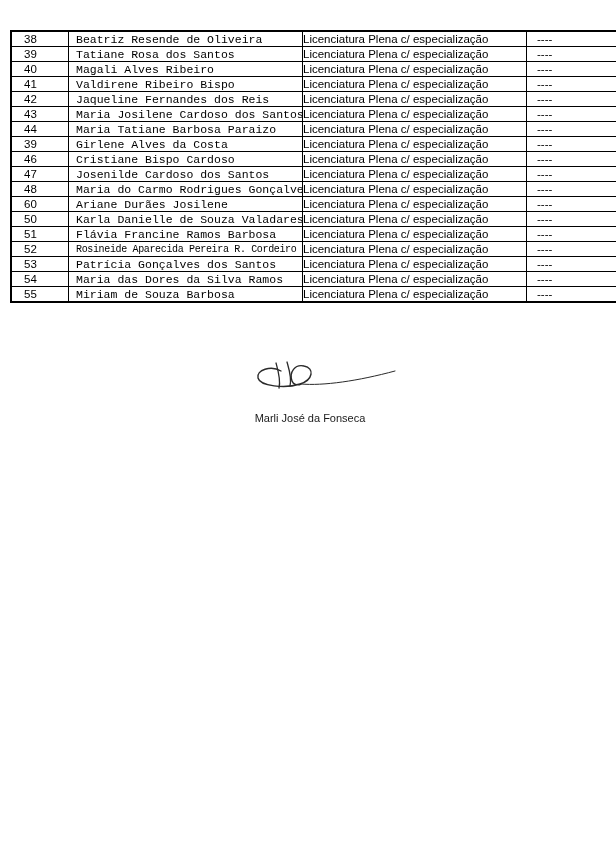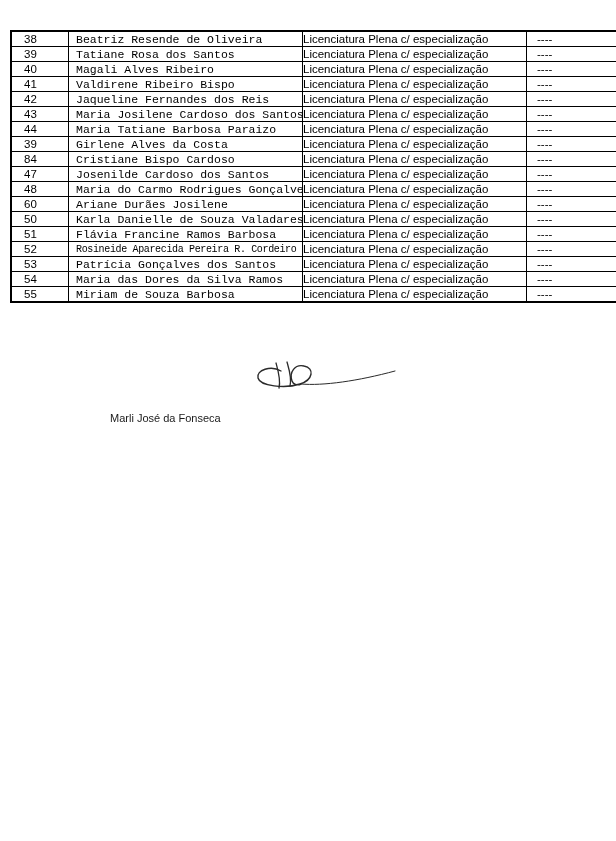--- a/index.html
+++ b/index.html
@@ -38,21 +38,21 @@
   .signature-area {
     position:absolute;
     left:243px; top:356px;
     width:160px; height:44px;
   }
   .signature-area svg { display:block; }
   .signatory-block {
     position:absolute;
     left:110px; top:410px;
     width:400px;
-    text-align:left;
+    text-align:center;
     font-size:11px;
     line-height:17.5px;
   }
   .signatory-name  { font-weight:normal; color:#1a1a1a; }
   .signatory-title { font-weight:bold;   color:#1a1a1a; }
 </style>
 </head>
 <body>
 
 <table class="roster-table">
@@ -99,21 +99,21 @@
     <td class="col-qual">Licenciatura Plena c/ especialização</td>
     <td class="col-status">----</td>
   </tr>
       <tr>
     <td class="col-num">39</td>
     <td class="col-name">Girlene Alves da Costa</td>
     <td class="col-qual">Licenciatura Plena c/ especialização</td>
     <td class="col-status">----</td>
   </tr>
       <tr>
-    <td class="col-num">84</td>
+    <td class="col-num">46</td>
     <td class="col-name">Cristiane Bispo Cardoso</td>
     <td class="col-qual">Licenciatura Plena c/ especialização</td>
     <td class="col-status">----</td>
   </tr>
       <tr>
     <td class="col-num">47</td>
     <td class="col-name">Josenilde Cardoso dos Santos</td>
     <td class="col-qual">Licenciatura Plena c/ especialização</td>
     <td class="col-status">----</td>
   </tr>

